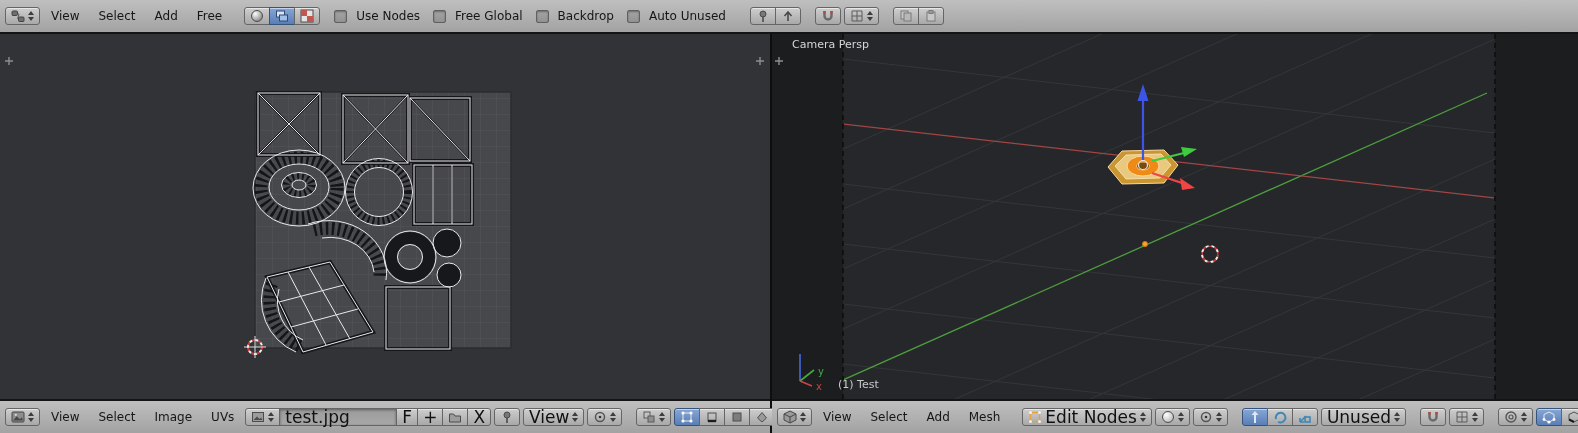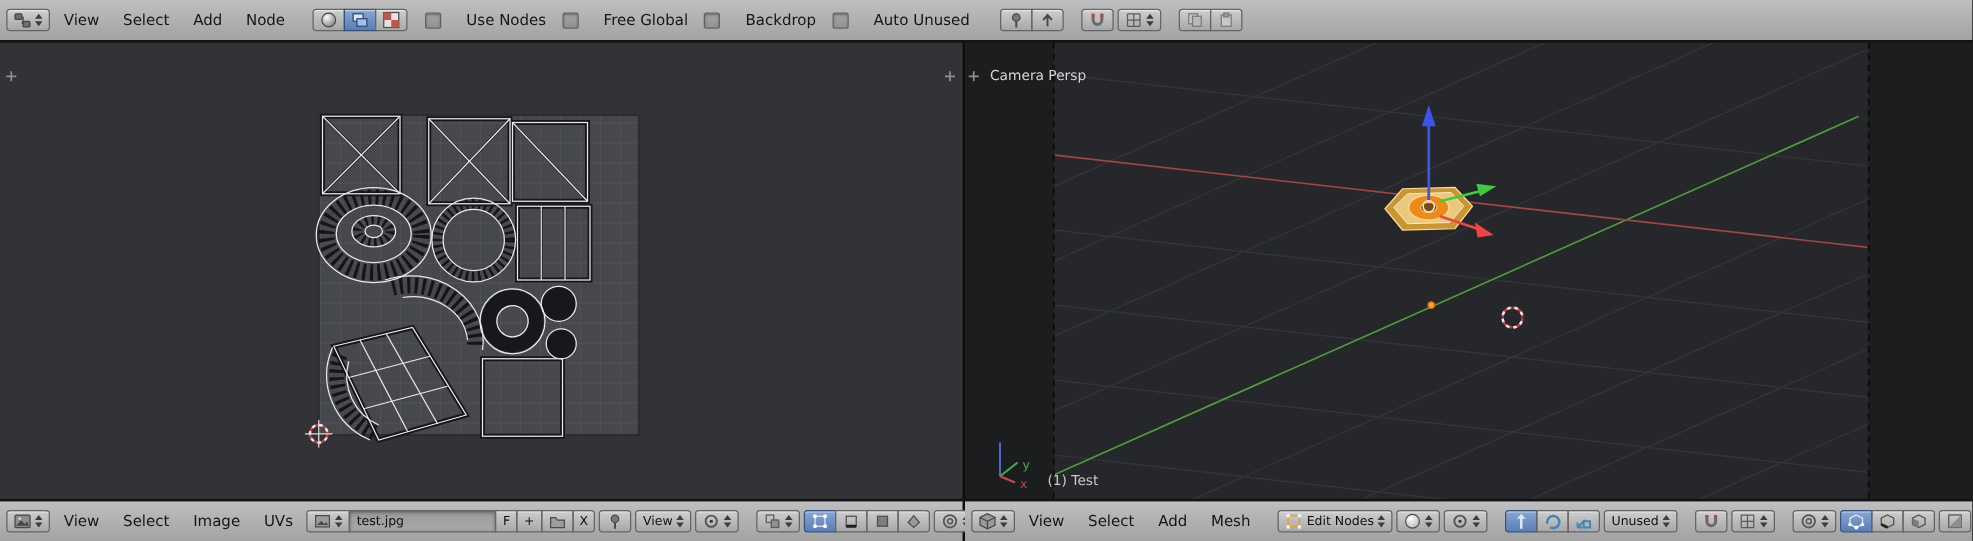--- a/index.html
+++ b/index.html
@@ -10,35 +10,35 @@
     display:flex;align-items:center;gap:3px;padding:16px 5px;font-size:12px;color:#161616;flex:0 0 auto}
   .top-hdr{height:30px;border-bottom:2px solid #141414}
   .bot-hdr{height:29px;border-top:2px solid #141414}
   .editors{flex:1;display:flex;min-height:0}
   .uv-ed{width:772px;border-right:2px solid #0e0e0e;display:flex;flex-direction:column;min-width:0}
   .v3d-ed{flex:1;display:flex;flex-direction:column;min-width:0}
   .canvas{position:relative;flex:1;min-height:0;overflow:hidden}
   .menu{padding:0 8px;height:100%;display:inline-flex;align-items:center;cursor:default;white-space:nowrap}
   .bb{height:18px;border:1px solid #656565;border-radius:3px;
     background:linear-gradient(#cecece,#a8a8a8);box-shadow:inset 0 1px 0 rgba(255,255,255,.5);
-    display:inline-flex;align-items:center;gap:3px;padding:0 5px;font-size:10px;color:#101010;white-space:nowrap}
+    display:inline-flex;align-items:center;gap:3px;padding:0 5px;font-size:17px;color:#101010;white-space:nowrap}
   .bb.pressed{background:linear-gradient(#87a6d5,#597eb5);border-color:#36537c;color:#f2f2f2}
   .grp{display:inline-flex}
   .grp .bb{border-radius:0;margin-left:-1px}
   .grp .bb:first-child{border-radius:3px 0 0 3px;margin-left:0}
   .grp .bb:last-child{border-radius:0 3px 3px 0}
   .field{width:118px;justify-content:flex-start;background:linear-gradient(#9c9c9c,#abababa0);
     background-color:#a2a2a2;box-shadow:inset 0 1px 3px rgba(0,0,0,.4)}
   .darr{display:inline-flex;flex-direction:column;align-items:center;gap:2px}
   .tu{width:0;height:0;border-left:3px solid transparent;border-right:3px solid transparent;border-bottom:4px solid #3d3d3d;display:block}
   .td{width:0;height:0;border-left:3px solid transparent;border-right:3px solid transparent;border-top:4px solid #3d3d3d;display:block}
   .cbrow{display:inline-flex;align-items:center}
   .cb{width:13px;height:13px;border:1px solid #606060;border-radius:2px;display:inline-block;
     background:linear-gradient(#a4a4a4,#939393);box-shadow:inset 0 1px 2px rgba(0,0,0,.35)}
-  .cbl{margin:0 10px 0 20px}
+  .cbl{margin:0 10px 0 9px}
   .ic{width:14px;height:14px;display:block;flex:0 0 auto}
   .sep{width:8px;flex:0 0 auto}
   .overlay{position:absolute;font-size:11px;color:#d6d6d6;pointer-events:none;white-space:nowrap}
 </style>
 </head>
 <body>
 
 <div class="window">
 
   <svg width="0" height="0" style="position:absolute" aria-hidden="true">
@@ -62,21 +62,21 @@
         <path d="M6.5 4.5 C10 4.5 5 10 7.5 10" stroke="#4a4a4a" fill="none"></path>
       </svg>
       <span class="darr">
           <i class="tu"></i>
           <i class="td"></i>
         </span>
     </span>
     <span class="menu">View</span>
     <span class="menu">Select</span>
     <span class="menu">Add</span>
-    <span class="menu">Node</span>
+    <span class="menu">Free</span>
     <span class="sep"></span>
     <span class="grp">
       <span class="bb">
         <svg class="ic" viewBox="0 0 14 14">
           <circle cx="7" cy="7" r="5.5" fill="url(#sph)" stroke="#4c4c4c"></circle>
         </svg>
       </span>
       <span class="bb pressed">
         <svg class="ic" viewBox="0 0 14 14">
           <rect x="1.5" y="2" width="8" height="6" fill="#d9e4f4" stroke="#2e4a72"></rect>
@@ -442,21 +442,21 @@
             <line x1="28" y1="347" x2="42" y2="336" stroke="#44aa44" stroke-width="1.6"></line>
             <line x1="28" y1="347" x2="40" y2="352" stroke="#cc4444" stroke-width="1.6"></line>
             <text x="46" y="341" fill="#3fae3f" font-size="10">y</text>
             <text x="44" y="356" fill="#c34545" font-size="10">x</text>
           </g>
 
           <g stroke="#8d8d8d" stroke-width="1.4">
             <path d="M3 27 H11 M7 23 V31"></path>
           </g>
         </svg>
-        <div class="overlay" style="left:20px;top:20px">Camera Persp</div>
+        <div class="overlay" style="left:20px;top:4px">Camera Persp</div>
         <div class="overlay" style="left:66px;top:344px;color:#c8c8c8">(1) Test</div>
       </div>
 
       <footer class="hdr bot-hdr">
         <span class="bb">
           <svg class="ic" viewBox="0 0 14 14">
             <path d="M7 1 L13 4 V10 L7 13 L1 10 V4 Z" fill="#9a9a9a" stroke="#474747"></path>
             <path d="M1 4 L7 7 L13 4 M7 7 V13" stroke="#474747" fill="none"></path>
           </svg>
           <span class="darr">

